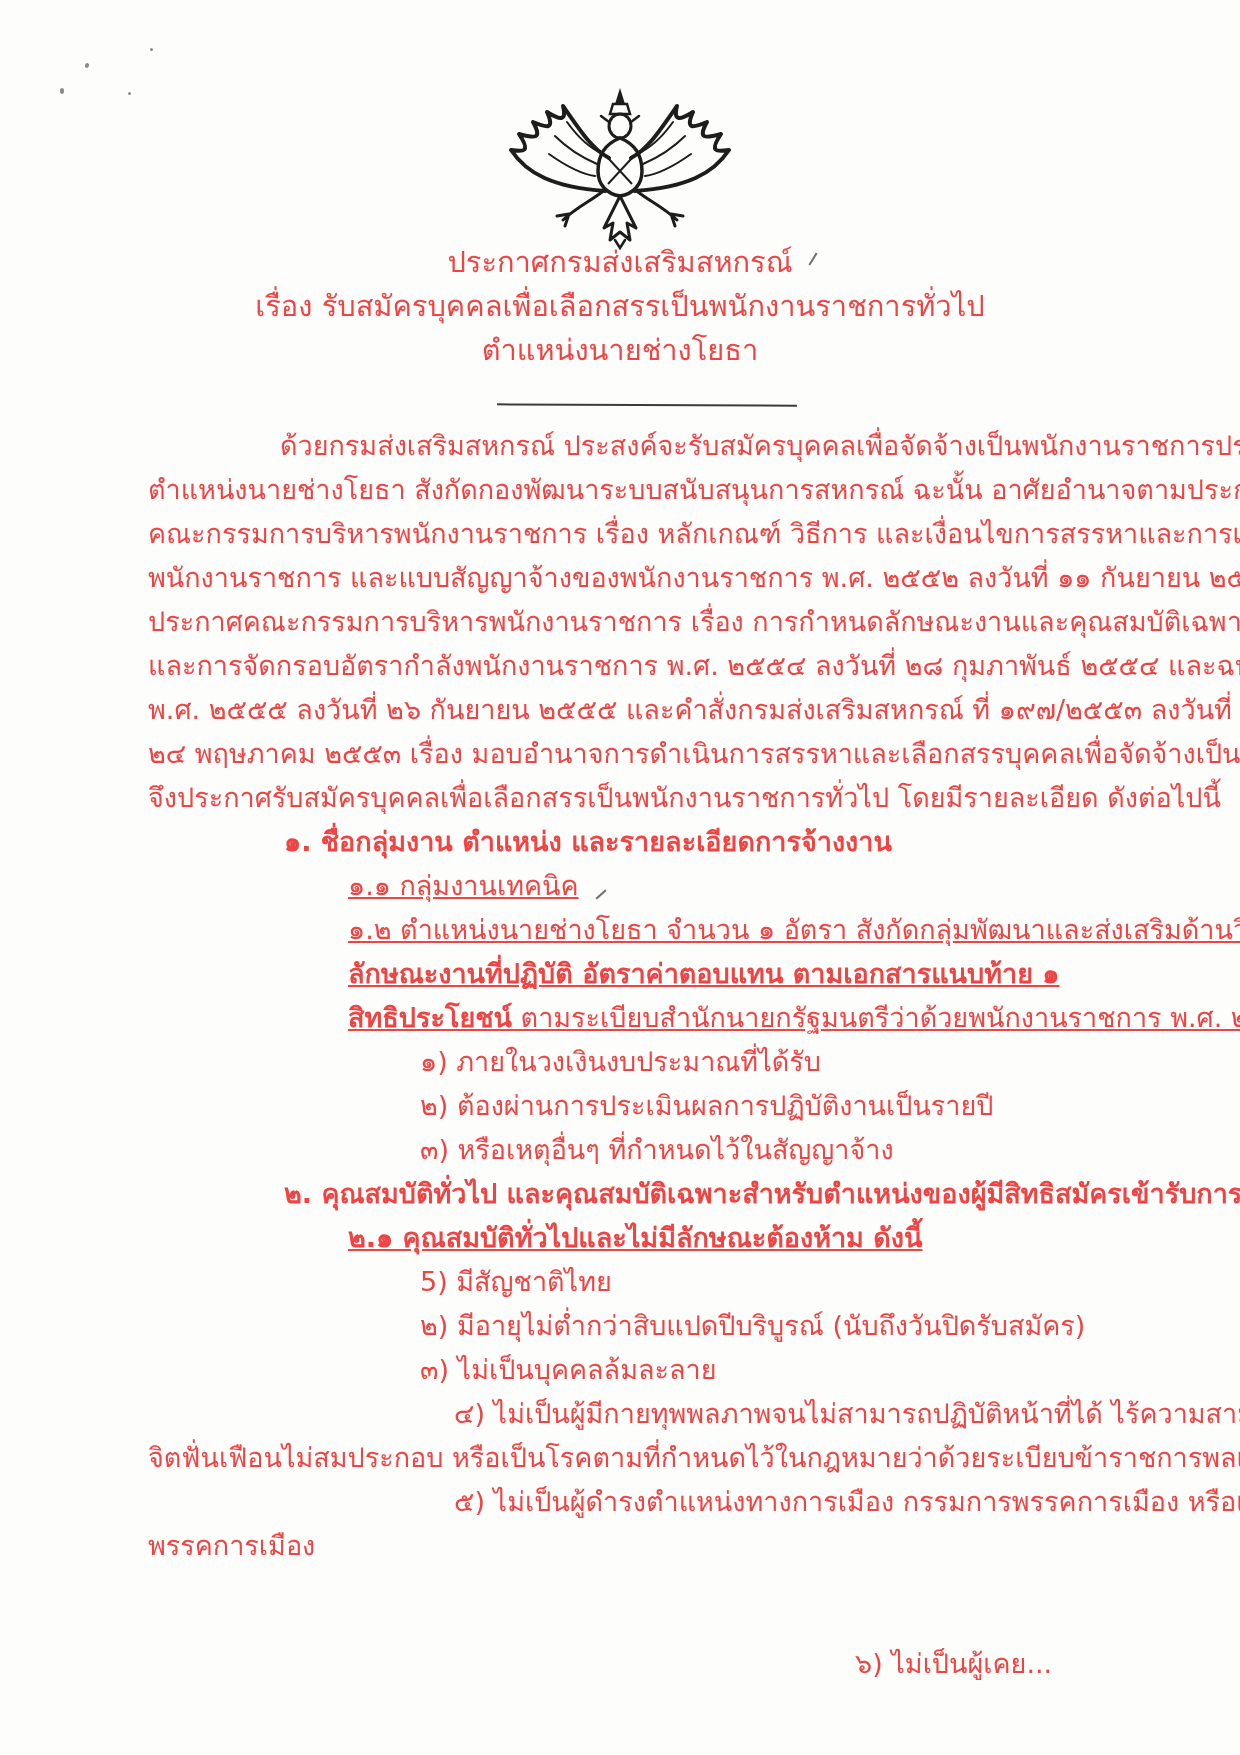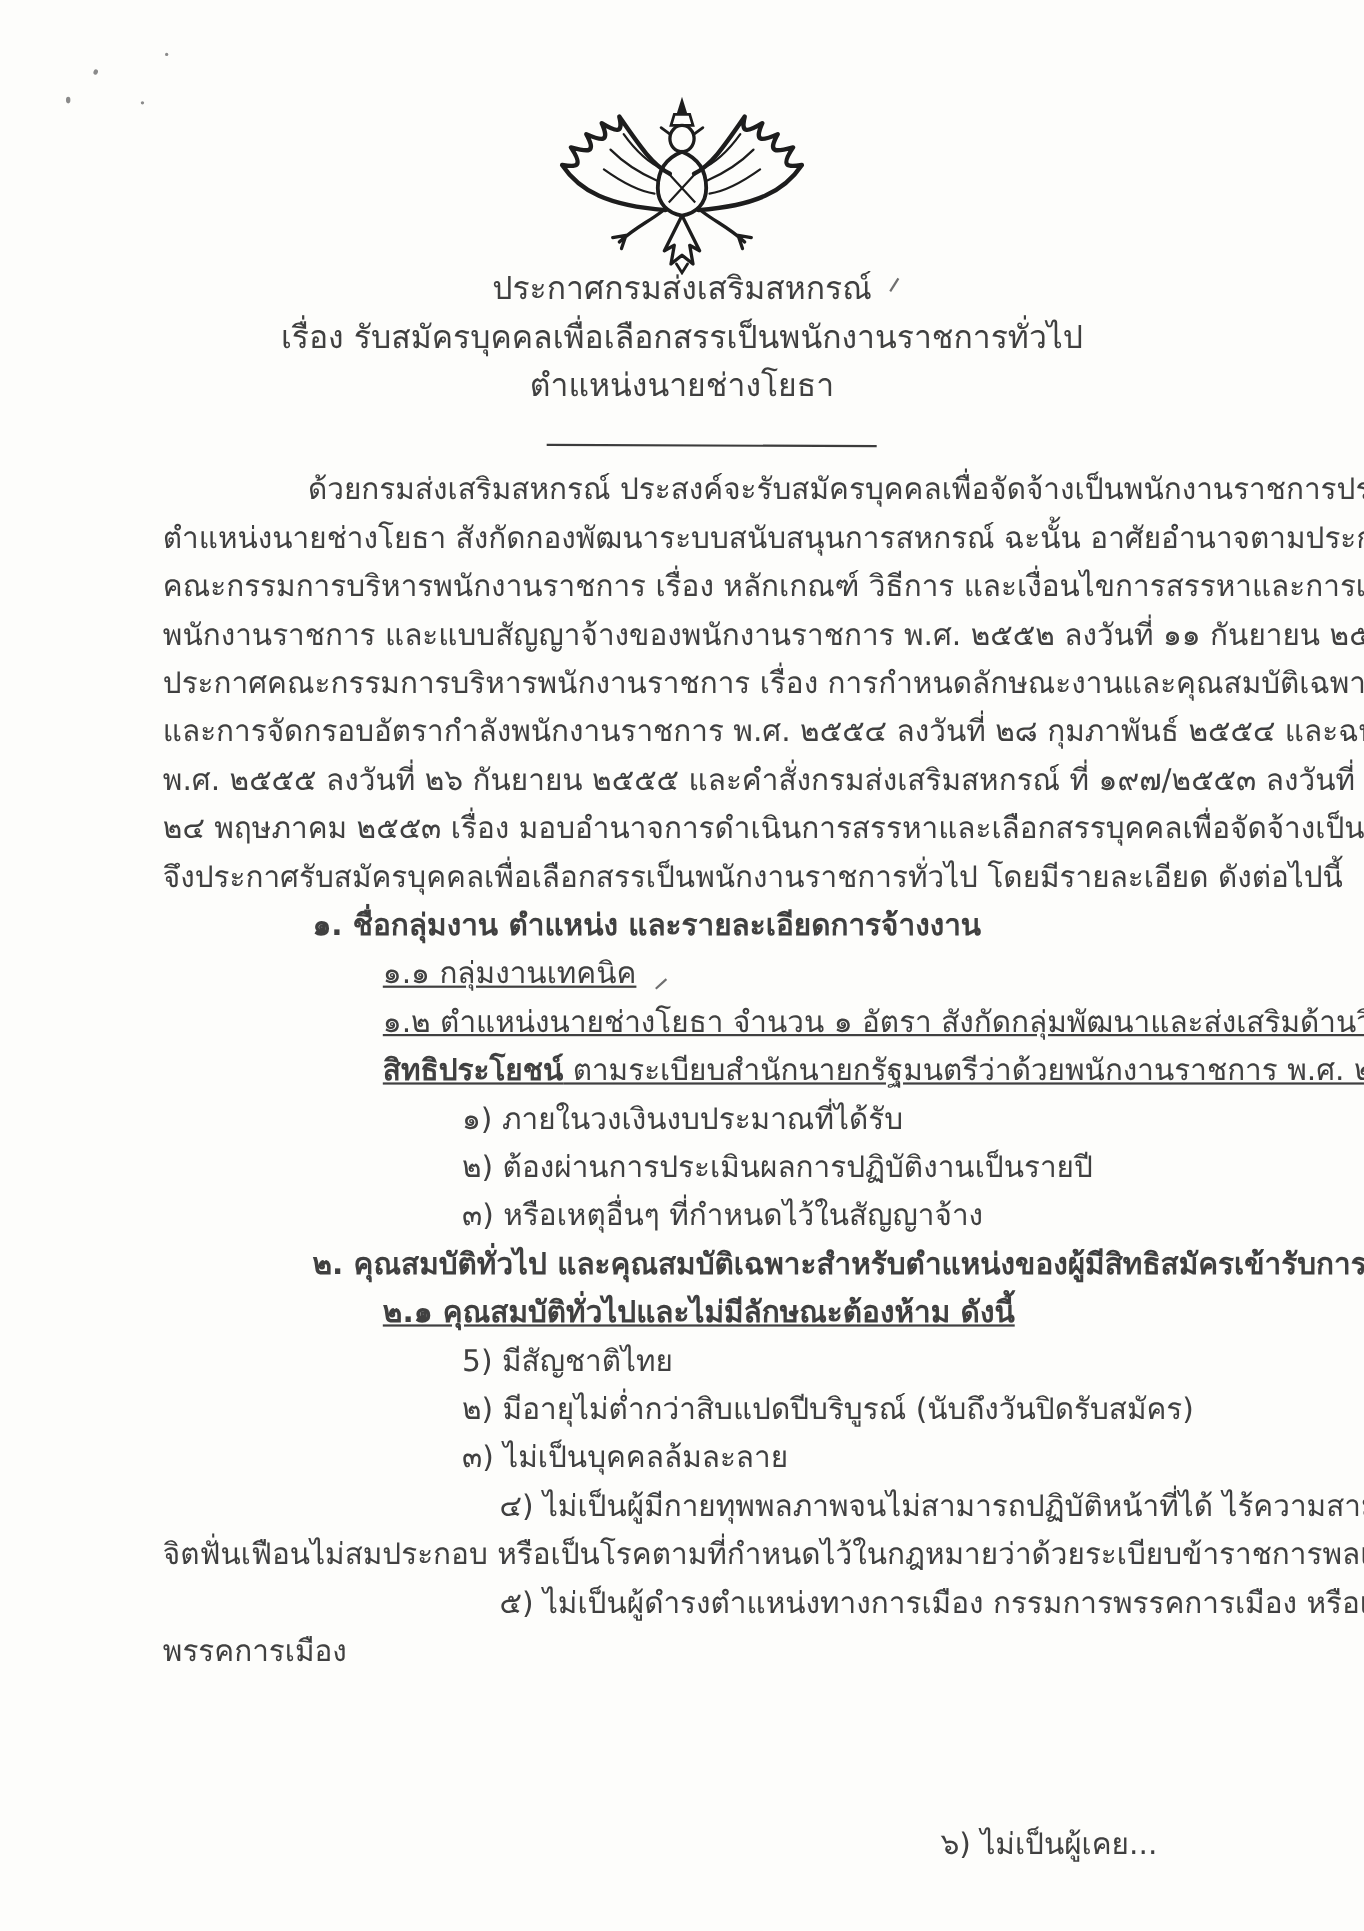--- a/index.html
+++ b/index.html
@@ -5,21 +5,21 @@
   html,body{margin:0;padding:0;}
   body{
     width:1240px;height:1755px;
     background:#ffffff;
     font-family:"DejaVu Sans","Liberation Sans",sans-serif;
   }
   .page{
     position:relative;
     width:1240px;height:1755px;
     background:#fdfdfb;
-    color:#404040;
+    color:#ef4444;
     overflow:hidden;
   }
   
   .emblem{
     position:absolute;
     top:88px;left:50%;
     transform:translateX(-50%);
   }
   
   .header{
@@ -57,21 +57,20 @@
   .ind-1{padding-left:136px;}
   .ind-2{padding-left:200px;text-decoration:underline;}
   .ind-3{padding-left:272px;}
   .ind-4{padding-left:306px;}
   
   .catchword{
     position:absolute;
     top:1642px;left:855px;
     font-size:27px;
     white-space:nowrap;
-    margin-top:12px;
   }
   
   .speck{
     position:absolute;
     background:#8a8a8a;
     border-radius:50%;
   }
   .s1{top:48px;left:150px;width:3px;height:3px;}
   .s2{top:63px;left:85px;width:4px;height:5px;transform:rotate(20deg);}
   .s3{top:88px;left:60px;width:4px;height:6px;}
@@ -150,20 +149,21 @@
     <div class="line">พนักงานราชการ และแบบสัญญาจ้างของพนักงานราชการ พ.ศ. ๒๕๕๒ ลงวันที่ ๑๑ กันยายน ๒๕๕๒</div>
     <div class="line">ประกาศคณะกรรมการบริหารพนักงานราชการ เรื่อง การกำหนดลักษณะงานและคุณสมบัติเฉพาะของกลุ่มงาน</div>
     <div class="line">และการจัดกรอบอัตรากำลังพนักงานราชการ พ.ศ. ๒๕๕๔ ลงวันที่ ๒๘ กุมภาพันธ์ ๒๕๕๔ และฉบับที่ ๒</div>
     <div class="line">พ.ศ. ๒๕๕๕ ลงวันที่ ๒๖ กันยายน ๒๕๕๕ และคำสั่งกรมส่งเสริมสหกรณ์ ที่ ๑๙๗/๒๕๕๓ ลงวันที่</div>
     <div class="line">๒๔ พฤษภาคม ๒๕๕๓ เรื่อง มอบอำนาจการดำเนินการสรรหาและเลือกสรรบุคคลเพื่อจัดจ้างเป็นพนักงานราชการ</div>
     <div class="line">จึงประกาศรับสมัครบุคคลเพื่อเลือกสรรเป็นพนักงานราชการทั่วไป โดยมีรายละเอียด ดังต่อไปนี้</div>
 
     <div class="line ind-1 b">๑. ชื่อกลุ่มงาน ตำแหน่ง และรายละเอียดการจ้างงาน</div>
     <div class="line ind-2">๑.๑ กลุ่มงานเทคนิค</div>
     <div class="line ind-2">๑.๒ ตำแหน่งนายช่างโยธา จำนวน ๑ อัตรา สังกัดกลุ่มพัฒนาและส่งเสริมด้านวิศวกรรม</div>
+    <div class="line ind-2 b">ลักษณะงานที่ปฏิบัติ  อัตราค่าตอบแทน  ตามเอกสารแนบท้าย ๑</div>
     <div class="line ind-2"><span class="b">สิทธิประโยชน์</span><span>  ตามระเบียบสำนักนายกรัฐมนตรีว่าด้วยพนักงานราชการ พ.ศ. ๒๕๔๗</span></div>
     <div class="line ind-3">๑) ภายในวงเงินงบประมาณที่ได้รับ</div>
     <div class="line ind-3">๒) ต้องผ่านการประเมินผลการปฏิบัติงานเป็นรายปี</div>
     <div class="line ind-3">๓) หรือเหตุอื่นๆ ที่กำหนดไว้ในสัญญาจ้าง</div>
 
     <div class="line ind-1 b">๒. คุณสมบัติทั่วไป และคุณสมบัติเฉพาะสำหรับตำแหน่งของผู้มีสิทธิสมัครเข้ารับการเลือกสรร</div>
     <div class="line ind-2 b">๒.๑ คุณสมบัติทั่วไปและไม่มีลักษณะต้องห้าม ดังนี้</div>
     <div class="line ind-3">5) มีสัญชาติไทย</div>
     <div class="line ind-3">๒) มีอายุไม่ต่ำกว่าสิบแปดปีบริบูรณ์ (นับถึงวันปิดรับสมัคร)</div>
     <div class="line ind-3">๓) ไม่เป็นบุคคลล้มละลาย</div>

